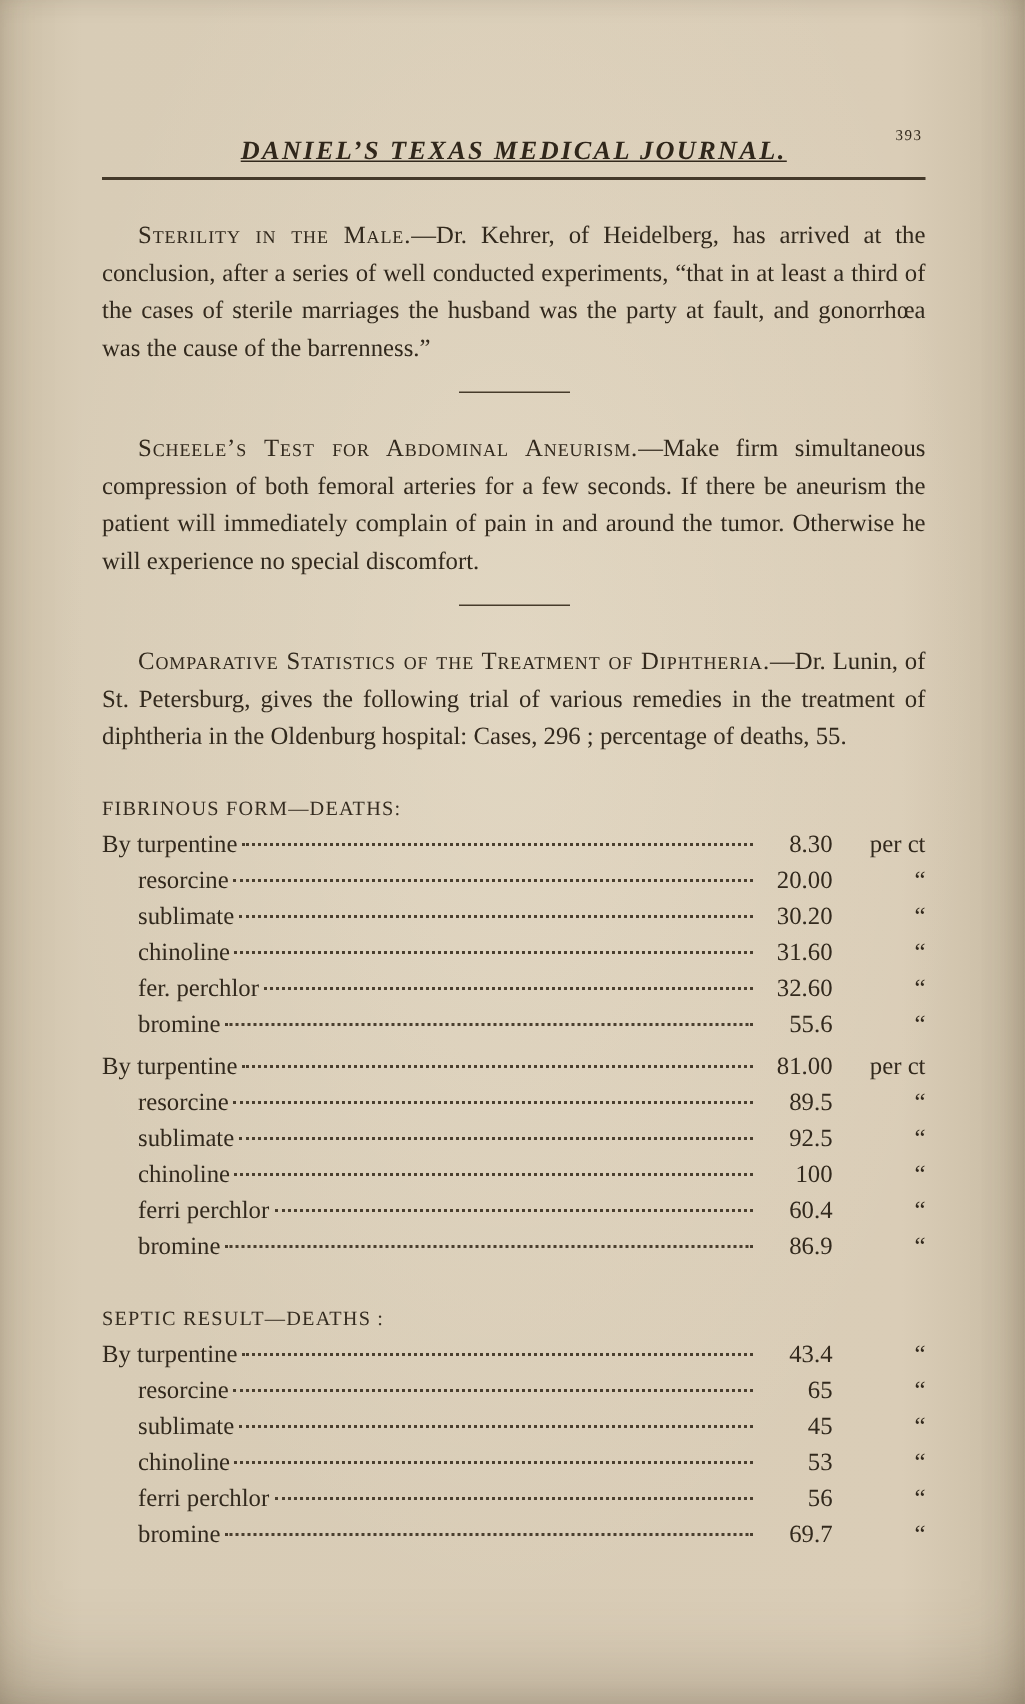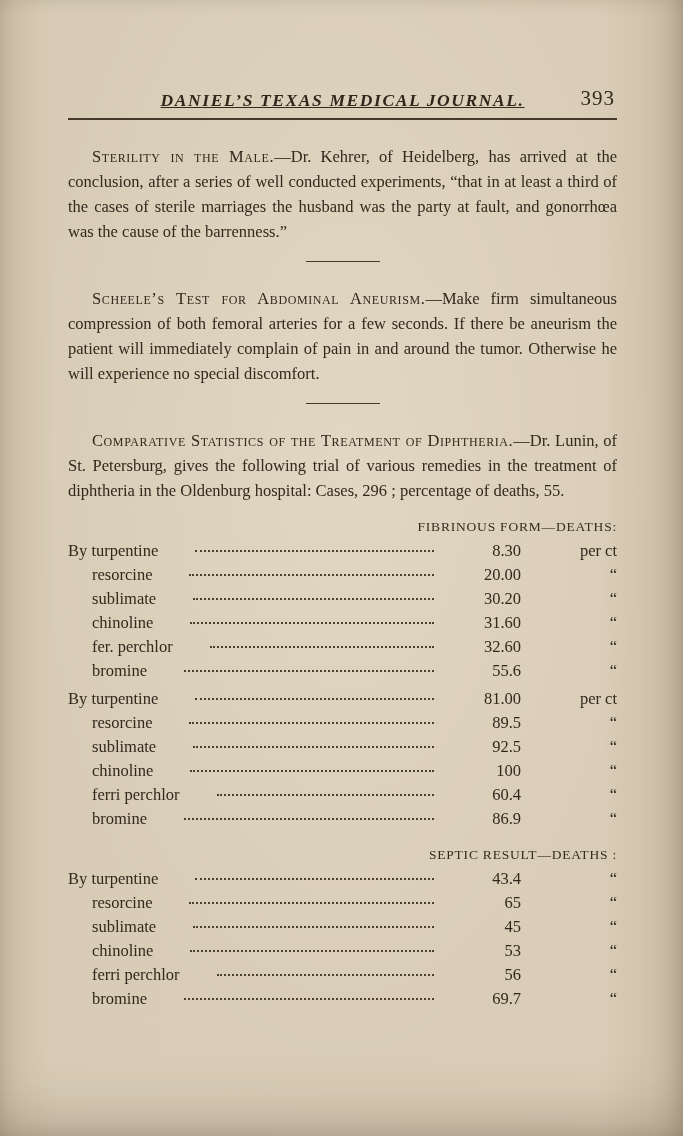--- a/index.html
+++ b/index.html
@@ -40,22 +40,22 @@
   .journal-title {
     font-style: italic;
     font-weight: bold;
     font-size: 17.5px;
     letter-spacing: 1.6px;
     color: #30271b;
   }
   .page-number {
     position: absolute;
     right: 2px;
-    bottom: 0;
-    font-size: 21px;
+    bottom: 15px;
+    font-size: 10px;
     letter-spacing: 1px;
     color: #32291d;
   }
   .header-rule {
     border: none;
     border-top: 2.5px solid #44392a;
     margin: 7px 0 0 0;
   }
   
   .article {
@@ -73,35 +73,34 @@
     letter-spacing: 0.6px;
   }
   .separator {
     border: none;
     border-top: 1.6px solid #463b2b;
     width: 74px;
     margin: 17px auto 0 auto;
   }
   
   .stat-heading {
-    margin-top: 16px;
-    text-align: right;
+    margin-top: 28px;
+    text-align: left;
     font-size: 13.5px;
     letter-spacing: 0.8px;
     color: #352c20;
   }
   .stat-table {
     margin-top: 4px;
   }
   .stat-row {
     display: flex;
     align-items: baseline;
     font-size: 16.5px;
     line-height: 24px;
-    gap: 34px;
   }
   .stat-row .label {
     white-space: nowrap;
   }
   .stat-row.indent .label {
     margin-left: 24px;
   }
   .stat-row .dots {
     flex: 1;
     border-bottom: 2.4px dotted #4a3f2f;

